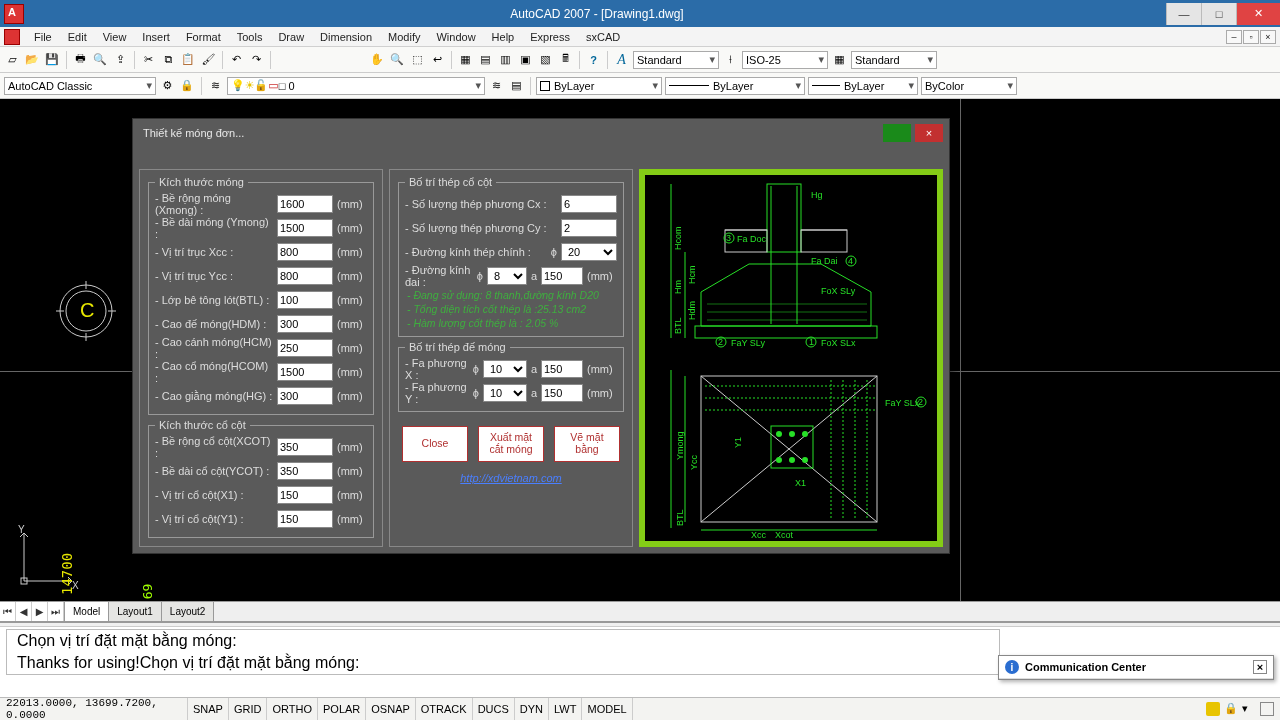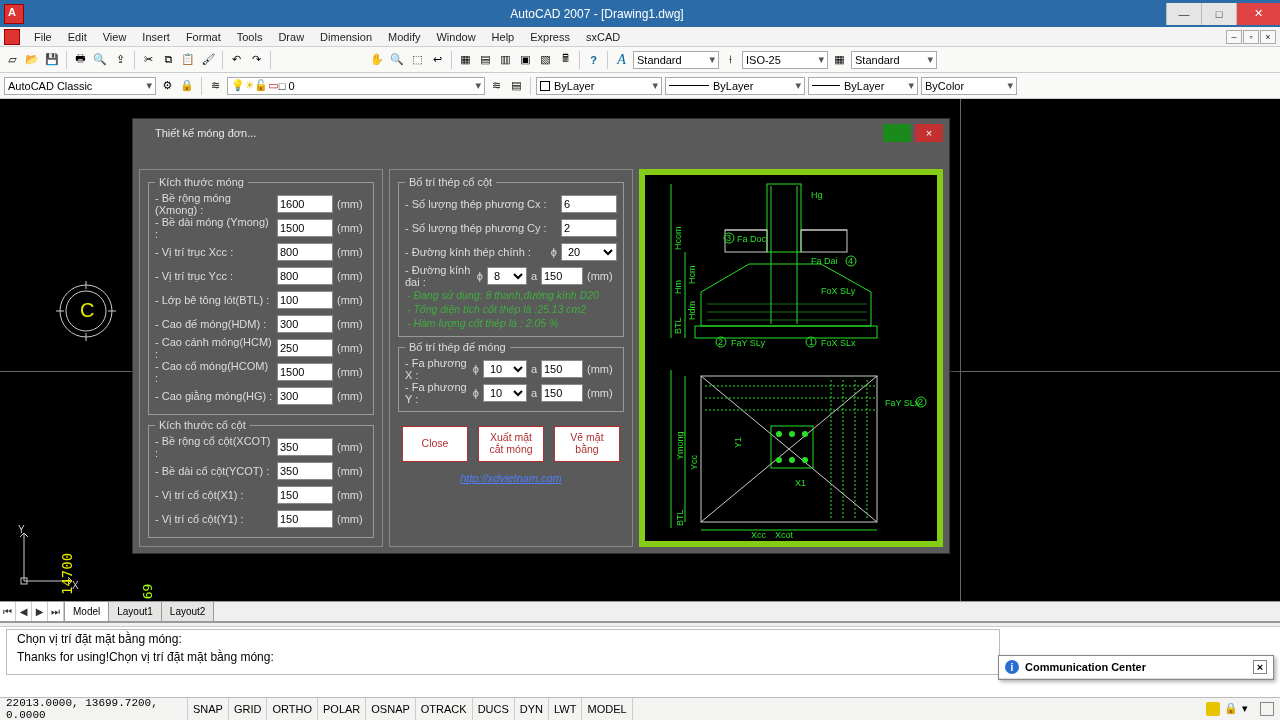--- a/index.html
+++ b/index.html
@@ -40,42 +40,42 @@
 .crosshair-h{position:absolute;top:272px;left:0;right:0;height:1px;background:#666;}
 
 
 .tabstrip{position:absolute;left:0;right:0;bottom:99px;height:20px;background:#efefef;border-top:1px solid #999;display:flex;align-items:center;font-size:10px;}
 .tabstrip .nav{display:flex;border-right:1px solid #999;height:100%;}
 .tabstrip .nav div{width:16px;display:flex;align-items:center;justify-content:center;border-right:1px solid #ccc;color:#333;background:#fff;}
 .tabstrip .tab{padding:2px 8px;border-right:1px solid #999;background:#e5e5e3;height:100%;display:flex;align-items:center;}
 .tabstrip .tab.active{background:#fff;font-weight:normal;}
 
 
-.cmdwin{position:absolute;left:0;right:0;bottom:23px;height:76px;background:#fff;border-top:2px solid #999;font-family:"Courier New",monospace;font-size:12px;}
+.cmdwin{position:absolute;left:0;right:0;bottom:23px;height:76px;background:#fff;border-top:2px solid #999;font-family:"Courier New",monospace;font-size:16px;}
 .cmdwin .grip{height:4px;background:#f0f0f0;border-bottom:1px solid #ccc;}
 .cmdwin .lines{padding:2px 10px;border:1px solid #bbb;margin:2px 280px 2px 6px;height:46px;overflow:hidden;}
 
 
 .commpop{position:absolute;right:6px;bottom:40px;width:276px;background:#fff;border:1px solid #888;box-shadow:2px 2px 4px rgba(0,0,0,.3);font-size:11px;}
 .commpop .hdr{display:flex;align-items:center;padding:4px 6px;font-weight:bold;border-bottom:1px solid #ddd;}
 .commpop .hdr .i{width:14px;height:14px;border-radius:50%;background:#2a6dd0;color:#fff;margin-right:6px;display:flex;align-items:center;justify-content:center;font-size:10px;font-weight:bold;}
 .commpop .hdr .x{margin-left:auto;border:1px solid #888;width:14px;height:14px;display:flex;align-items:center;justify-content:center;}
 .commpop .body{padding:6px 8px 8px 26px;}
 .commpop .body a{color:#1a4fc0;text-decoration:underline;}
 
 
 .statusbar{position:absolute;left:0;right:0;bottom:0;height:23px;background:#f3f3f1;border-top:1px solid #bbb;display:flex;align-items:center;font-size:11px;}
 .statusbar .coord{padding:0 6px;width:188px;border-right:1px solid #ccc;height:100%;display:flex;align-items:center;font-family:"Courier New",monospace;}
 .statusbar .toggle{padding:0 5px;border-right:1px solid #ccc;height:100%;display:flex;align-items:center;}
 .statusbar .tray{margin-left:auto;display:flex;gap:4px;padding-right:6px;}
 .statusbar .tray div{width:14px;height:14px;}
 
 
 .dialog{position:absolute;left:132px;top:118px;width:818px;height:436px;background:#5a5a5a;border:1px solid #333;color:#e0e0e0;font-size:11px;box-shadow:4px 4px 10px rgba(0,0,0,.5);}
-.dialog .dtitle{height:28px;display:flex;align-items:center;padding-left:22px;color:#e8e8e8;}
+.dialog .dtitle{height:28px;display:flex;align-items:center;padding-left:10px;color:#e8e8e8;}
 .dialog .dbtns{margin-left:auto;display:flex;gap:4px;margin-right:6px;}
 .dialog .dbtn{width:28px;height:18px;display:flex;align-items:center;justify-content:center;}
 .dialog .dbtn.ok{background:#1a8a1a;}
 .dialog .dbtn.cl{background:#c23030;color:#fff;}
 .dialog .dtabs{height:22px;background:#e9e9e7;border-bottom:1px solid #777;display:flex;}
 .dialog .dtab{padding:3px 10px;border-right:1px solid #bbb;background:#fff;color:#222;border-top:1px solid #fff;}
 .dialog .dbody{position:absolute;top:50px;bottom:6px;left:6px;right:6px;display:flex;gap:6px;}
 
 .col{border:1px solid #888;background:#5a5a5a;padding:6px 8px;}
 .col1{width:248px;display:flex;flex-direction:column;gap:4px;}

